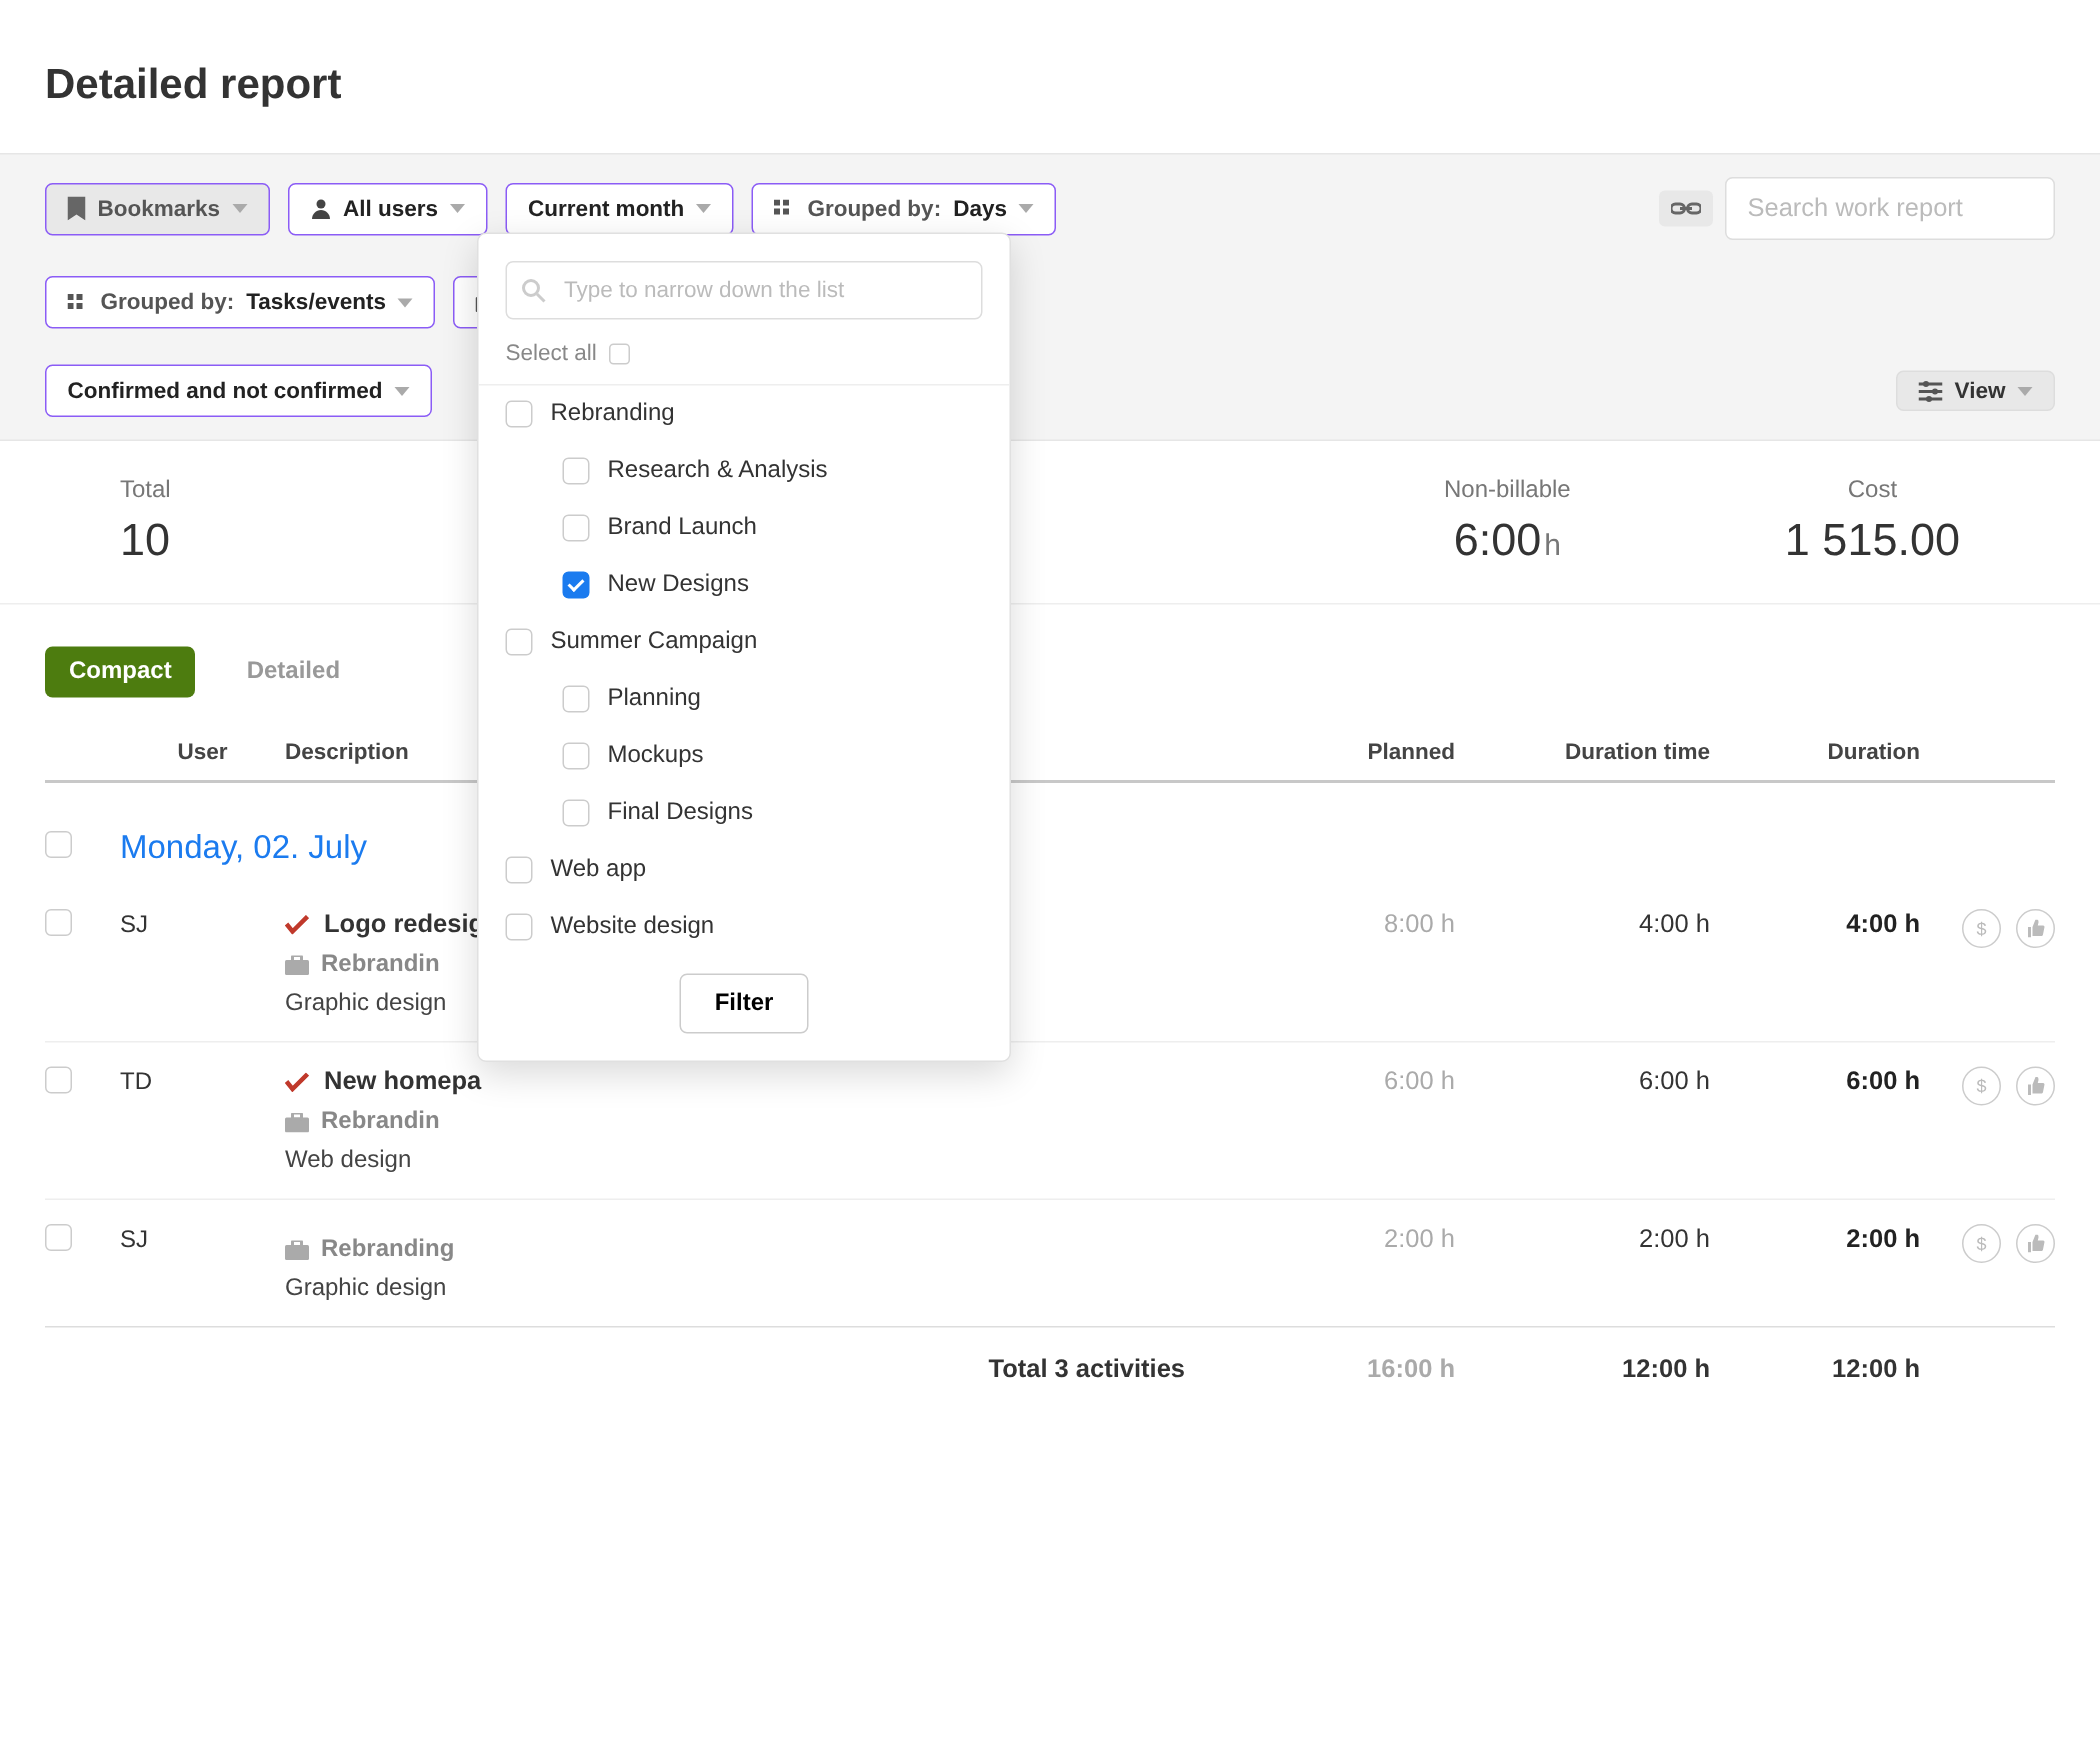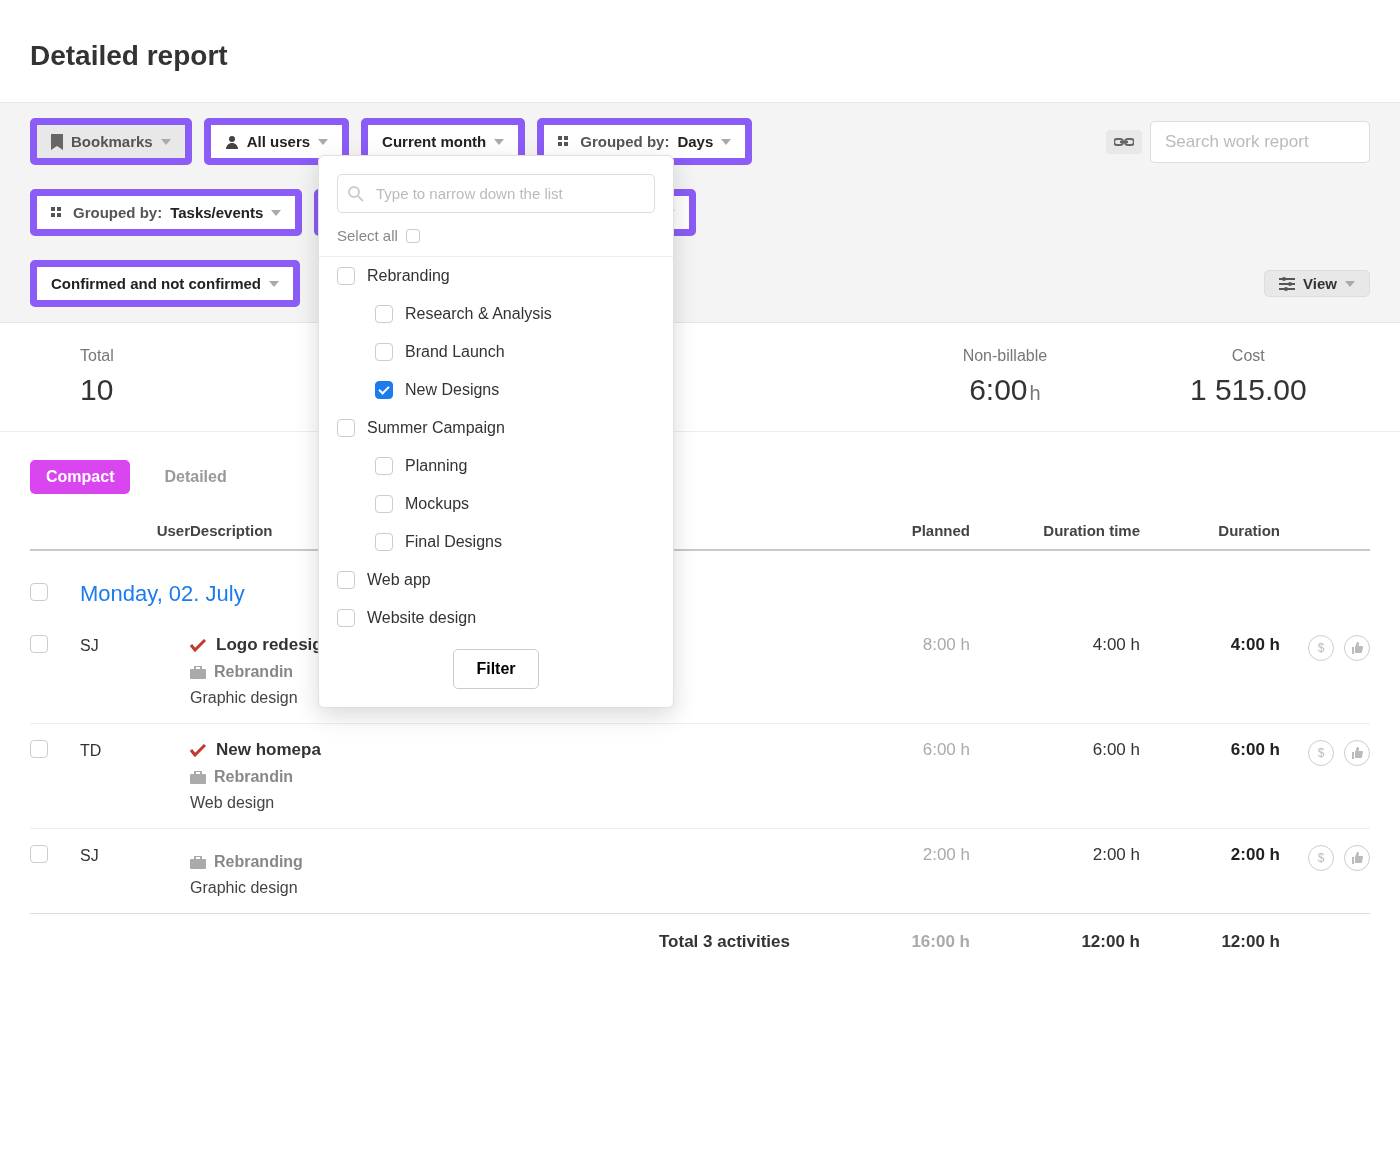--- a/index.html
+++ b/index.html
@@ -1,19 +1,19 @@
 <!DOCTYPE html>
 <html><head>
 <meta charset="utf-8">
 <style>
 * { box-sizing: border-box; margin: 0; padding: 0; }
 body { font-family: -apple-system, BlinkMacSystemFont, "Segoe UI", Helvetica, Arial, sans-serif; color: #333; background: #fff; font-size: 14px; width: 1400px; }
 .page-title { font-size: 28px; font-weight: 700; padding: 40px 30px 30px; }
 .toolbar { background: #f4f4f4; border-top: 1px solid #e6e6e6; border-bottom: 1px solid #e6e6e6; padding: 15px 30px; display: flex; flex-wrap: wrap; gap: 12px; align-items: center; position: relative; }
-.filter-chip { background: #fff; border: 7px solid #8b5cf6; border-radius: 5px; padding: 8px 14px; font-size: 15px; font-weight: 600; display: inline-flex; align-items: center; gap: 8px; cursor: pointer; white-space: nowrap; }
+.filter-chip { background: #fff; border: 1px solid #8b5cf6; border-radius: 5px; padding: 8px 14px; font-size: 15px; font-weight: 600; display: inline-flex; align-items: center; gap: 8px; cursor: pointer; white-space: nowrap; }
 .filter-chip.gray { background: #e8e8e8; color: #555; }
 .filter-chip .light { font-weight: 600; color: #555; }
 .filter-chip .t-strong { color: #222; }
 .caret { width: 0; height: 0; border-left: 5px solid transparent; border-right: 5px solid transparent; border-top: 6px solid #aaa; display: inline-block; }
 .caret.up { border-top: none; border-bottom: 6px solid #aaa; }
 .icon-bookmark, .icon-user, .icon-chart, .icon-briefcase, .icon-link, .icon-sliders { display: inline-block; vertical-align: middle; }
 svg { display: block; }
 .row-break { flex-basis: 100%; height: 0; }
 .search-wrap { margin-left: auto; display: flex; align-items: center; gap: 8px; }
 .link-icon-btn { background: #e8e8e8; border-radius: 4px; padding: 6px 8px; display: inline-flex; }
@@ -37,27 +37,27 @@
 .dropdown .filter-btn { background: #fff; border: 1px solid #ccc; border-radius: 5px; padding: 10px 22px; font-size: 16px; font-weight: 600; cursor: pointer; }
 
 .stats { display: flex; padding: 24px 30px; border-bottom: 1px solid #eee; }
 .stat { flex: 1; }
 .stat .label { font-size: 16px; color: #777; margin-bottom: 8px; }
 .stat .value { font-size: 30px; font-weight: 400; color: #333; }
 .stat .value .unit { font-size: 20px; color: #777; font-weight: 400; margin-left: 2px; }
 
 .view-toggle { display: flex; align-items: center; gap: 18px; padding: 28px 30px 18px; }
 .vt-btn { padding: 8px 16px; border-radius: 5px; font-size: 16px; font-weight: 600; cursor: pointer; }
-.vt-btn.active { background: #d946ef; color: #fff; }
+.vt-btn.active { background: #4d7c0f; color: #fff; }
 .vt-btn.inactive { color: #999; }
 
 .table { padding: 0 30px; }
 .thead { display: flex; align-items: center; padding: 10px 0; border-bottom: 2px solid #c8c8c8; font-size: 15px; font-weight: 700; color: #444; }
 .col-check { width: 50px; }
-.col-user { width: 110px; text-align: right; }
+.col-user { width: 110px; text-align: center; }
 .col-desc { flex: 1; text-align: left; }
 .col-planned { width: 150px; text-align: right; }
 .col-billable { width: 170px; text-align: right; }
 .col-duration { width: 140px; text-align: right; }
 .col-actions { width: 90px; text-align: right; }
 
 .group-row { display: flex; align-items: center; padding: 30px 0 12px; font-size: 22px; color: #1b7bef; }
 .group-row .gcheck { width: 50px; }
 .checkbox { width: 18px; height: 18px; border: 1px solid #ccc; border-radius: 4px; display: inline-block; }
 

